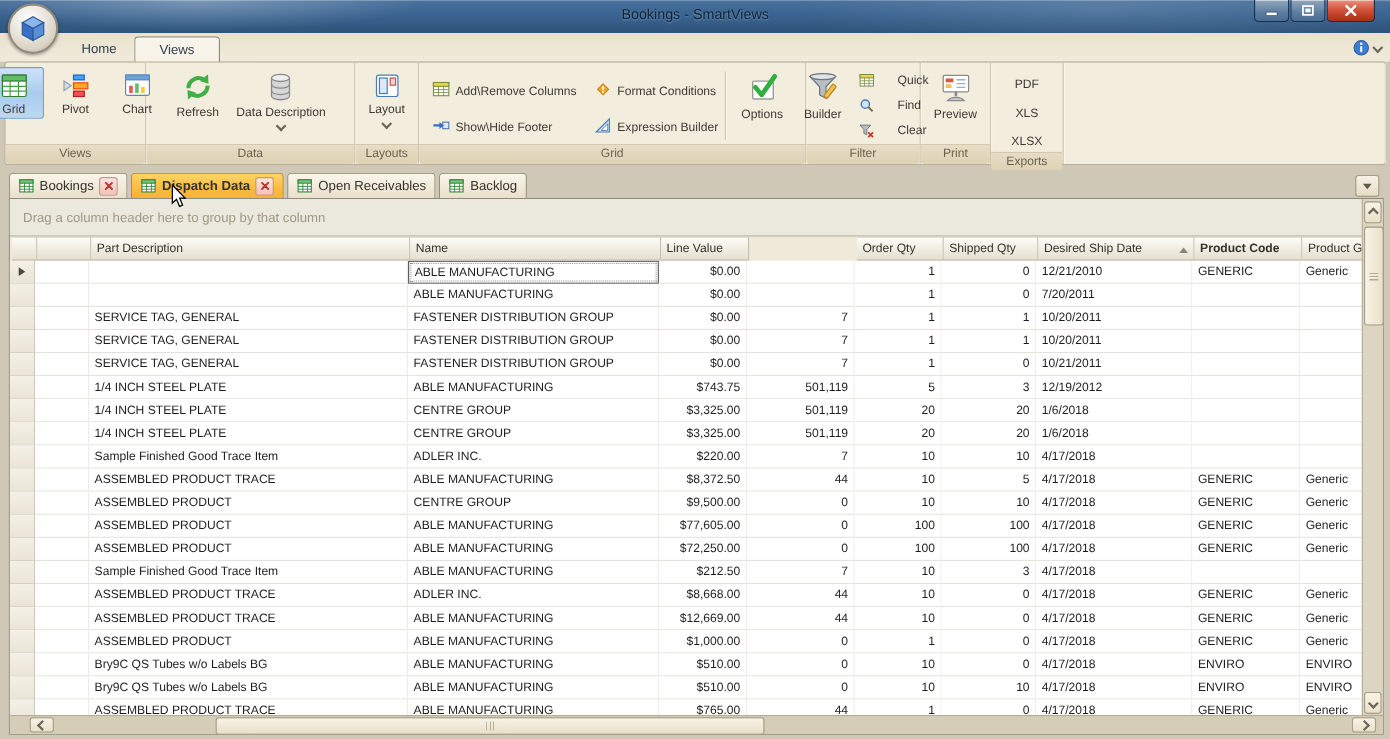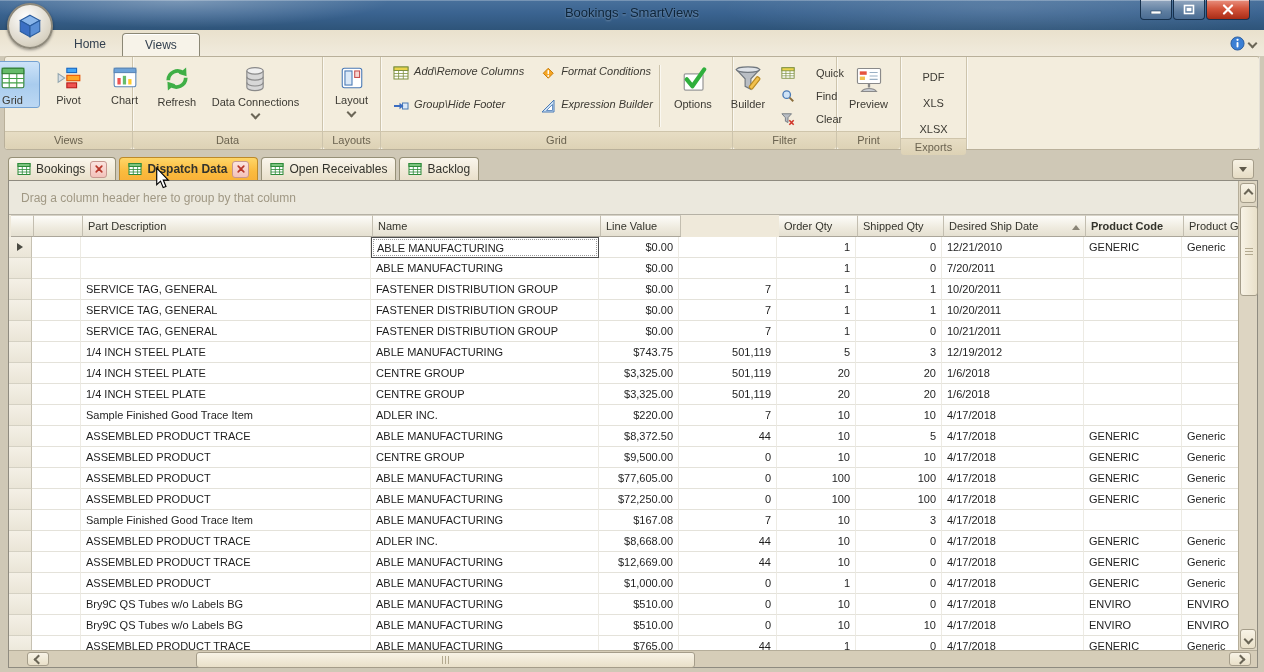--- a/index.html
+++ b/index.html
@@ -44,21 +44,21 @@
   .ribbon{position:absolute;left:4px;top:56px;width:1256px;height:94px;background:#f3eddd;
     border:1px solid #b9b09a;border-radius:3px;box-sizing:border-box;display:flex;}
   .rgroup{display:flex;flex-direction:column;border-right:1px solid #cdc4ac;box-shadow:1px 0 0 rgba(255,255,255,.6);box-sizing:border-box;}
   .rg-body{flex:1;display:flex;align-items:flex-start;justify-content:center;padding:4px 3px 0 3px;gap:2px;}
   .rg-cap{height:17px;line-height:16px;text-align:center;color:#6b6350;font-size:11px;
     background:linear-gradient(180deg,#e7ddc4,#ddd2b5);border-top:1px solid #cfc5ab;border-radius:0 0 3px 3px;}
   .bigbtn{display:flex;flex-direction:column;align-items:center;justify-content:flex-start;gap:3px;
     padding:4px 6px 2px 6px;border-radius:3px;min-width:42px;}
   .bigbtn .lbl{font-size:11px;color:#3c3a33;white-space:nowrap;}
   .bigbtn.selected{background:linear-gradient(180deg,#cde3f8,#a9ccee 50%,#bcd8f3);border:1px solid #74a1d0;padding:3px 5px 1px 5px;}
-  .smallbtn{display:flex;align-items:flex-start;gap:5px;height:24px;padding:0 0;border-radius:2px;white-space:nowrap;color:#3c3a33;font-style:italic;}
+  .smallbtn{display:flex;align-items:flex-end;gap:5px;height:24px;padding:0 0;border-radius:2px;white-space:nowrap;color:#3c3a33;}
   .minirow{display:flex;align-items:center;gap:21px;height:19px;padding:0 4px;white-space:nowrap;color:#3c3a33;}
   .vsep{width:1px;background:#cdc4ac;box-shadow:1px 0 0 rgba(255,255,255,.6);margin:4px 4px;}
   .grid2col{display:flex;flex-direction:column;gap:9px;margin-top:4px;}
   .exportcol{display:flex;flex-direction:column;align-items:center;gap:7px;margin-top:6px;}
   .exportcol .minirow{padding:0 10px;}
 
   
   .doctabbar{position:absolute;left:8px;top:157px;width:1248px;height:24px;}
   .dtab{position:relative;float:left;height:22px;margin-right:3px;padding:0 8px;display:flex;align-items:center;gap:5px;
     background:linear-gradient(180deg,#faf6ec,#e9e0ca);border:1px solid #969077;border-bottom:none;border-radius:4px 4px 0 0;
@@ -203,21 +203,21 @@
               <polygon points="4.2,21.8 3.8,14.4 10.6,16.6" fill="#3faf46"></polygon>
             </svg>
           <span class="lbl">Refresh</span>
         </div>
         <div class="bigbtn">
           <svg width="28" height="28" viewBox="0 0 24 24">
               <path d="M5 5v14c0 1.7 3.1 3 7 3s7-1.3 7-3V5" fill="#d7d7d7" stroke="#8a8a8a"></path>
               <ellipse cx="12" cy="5" rx="7" ry="2.8" fill="#efefef" stroke="#8a8a8a"></ellipse>
               <path d="M5 10c0 1.7 3.1 3 7 3s7-1.3 7-3M5 15c0 1.7 3.1 3 7 3s7-1.3 7-3" fill="none" stroke="#8a8a8a"></path>
             </svg>
-          <span class="lbl">Data Connections</span>
+          <span class="lbl">Data Description</span>
           <span class="chev down"></span>
         </div>
       </div>
       <div class="rg-cap">Data</div>
     </div>
 
     <div class="rgroup" style="width:58px">
       <div class="rg-body">
         <div class="bigbtn">
           <svg width="26" height="26" viewBox="0 0 24 24">
@@ -242,21 +242,21 @@
                 <path d="M5.6 5.5v8.5M10.3 5.5v8.5M1 8.5h14M1 11.2h14" stroke="#7c8f3f" stroke-width=".8"></path>
               </svg>
             <span>Add\Remove Columns</span>
           </div>
           <div class="smallbtn">
             <svg width="16" height="16" viewBox="0 0 16 16">
                 <rect x="9.5" y="5" width="5.5" height="6" fill="#dce9f7" stroke="#4a7ab5"></rect>
                 <path d="M1 8h6.5" stroke="#3a6cc0" stroke-width="2"></path>
                 <polygon points="6.5,4.8 10.5,8 6.5,11.2" fill="#3a6cc0"></polygon>
               </svg>
-            <span>Group\Hide Footer</span>
+            <span>Show\Hide Footer</span>
           </div>
         </div>
         <div class="grid2col" style="margin-left:14px">
           <div class="smallbtn">
             <svg width="16" height="16" viewBox="0 0 17 17">
                 <rect x="5" y="5" width="7.5" height="7.5" transform="rotate(45 8.75 8.75)" fill="#f6a623" stroke="#c87d0e"></rect>
                 <rect x="8" y="5.2" width="1.6" height="4.6" rx=".8" fill="#fff"></rect>
                 <circle cx="8.8" cy="11.6" r="1" fill="#fff"></circle>
               </svg>
             <span>Format Conditions</span>
@@ -602,21 +602,21 @@
           <div class="gcell num" style="width: 86px;">100</div>
           <div class="gcell" style="width: 142px;">4/17/2018</div>
           <div class="gcell" style="width: 98px;">GENERIC</div>
           <div class="gcell" style="width: 58px;">Generic</div>
         </div>
         <div class="grow">
           <div class="gutter"></div>
           <div class="gcell" style="width: 49px;"></div>
           <div class="gcell" style="width: 290px;">Sample Finished Good Trace Item</div>
           <div class="gcell" style="width: 228px;">ABLE MANUFACTURING</div>
-          <div class="gcell num" style="width: 80px;">$167.08</div>
+          <div class="gcell num" style="width: 80px;">$212.50</div>
           <div class="gcell num" style="width: 98px;">7</div>
           <div class="gcell num" style="width: 79px;">10</div>
           <div class="gcell num" style="width: 86px;">3</div>
           <div class="gcell" style="width: 142px;">4/17/2018</div>
           <div class="gcell" style="width: 98px;"></div>
           <div class="gcell" style="width: 58px;"></div>
         </div>
         <div class="grow">
           <div class="gutter"></div>
           <div class="gcell" style="width: 49px;"></div>

